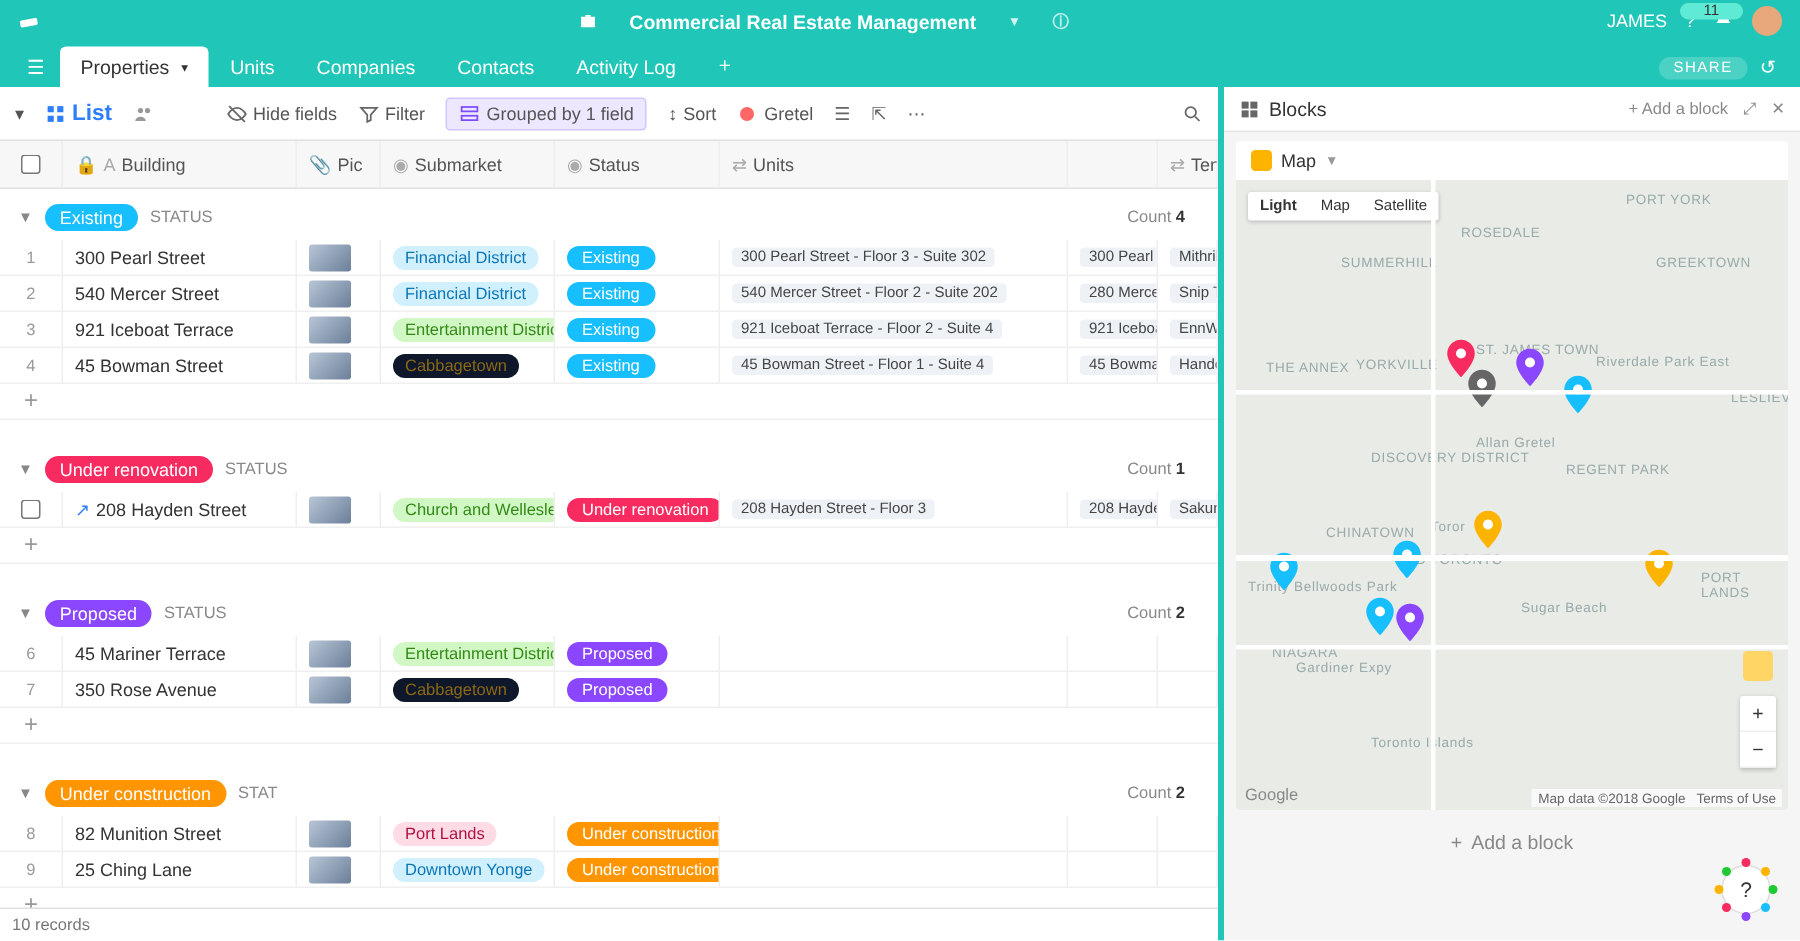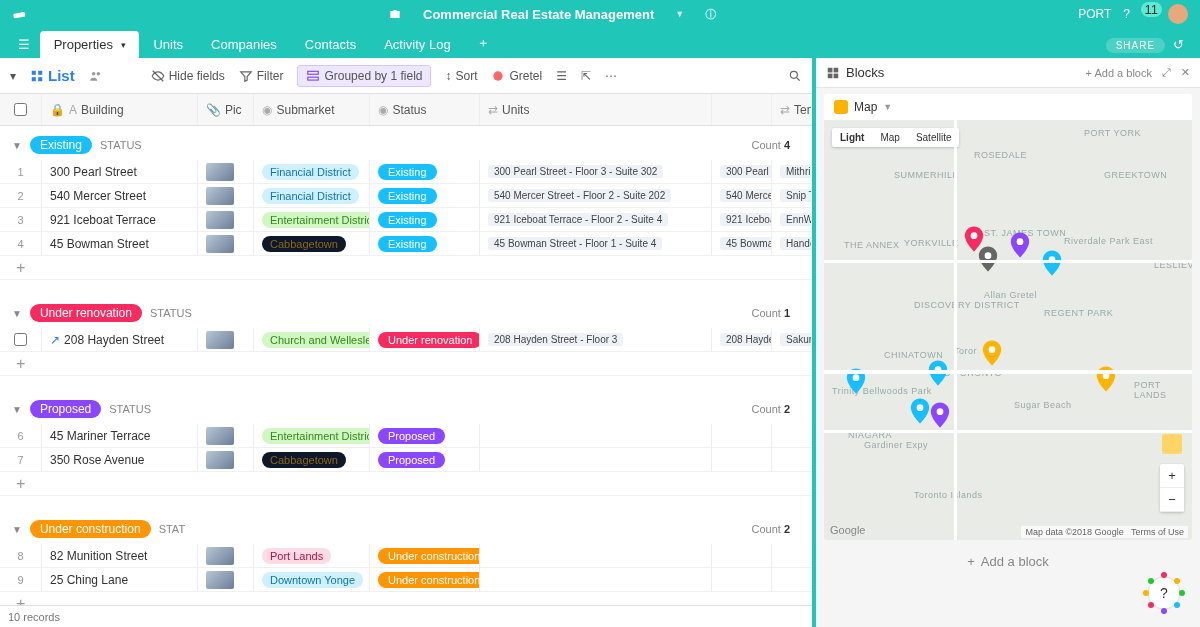--- a/index.html
+++ b/index.html
@@ -1,21 +1,21 @@
 <!DOCTYPE html>
 <html><head>
 <meta charset="utf-8">
 <style>
 * { margin: 0; padding: 0; box-sizing: border-box; font-family: -apple-system, BlinkMacSystemFont, "Segoe UI", Helvetica, Arial, sans-serif; }
 body { width: 1200px; height: 627px; overflow: hidden; background: #fff; font-size: 13px; color: #333; }
 .topbar { height: 28px; background: #20c6b7; display: flex; align-items: center; padding: 0 12px; color: #fff; }
 .topbar .brand { display: flex; align-items: center; gap: 6px; }
 .topbar .title-wrap { flex: 1; display: flex; justify-content: center; align-items: center; gap: 21px; font-weight: 600; }
 .topbar .right { display: flex; align-items: center; gap: 12px; font-size: 12px; }
-.badge-count { background: #5eead4; color: #333; border-radius: 8px; font-size: 13px; padding: 0 4px; position: absolute; top: -4px; right: -6px; }
+.badge-count { background: #5eead4; color: #333; border-radius: 8px; font-size: 10px; padding: 0 16px; position: absolute; top: -4px; right: -6px; }
 .bell-wrap { position: relative; }
 .avatar { width: 20px; height: 20px; border-radius: 50%; background: #e8a87c; }
 
 .tabbar { height: 30px; background: #20c6b7; display: flex; align-items: flex-end; padding: 0 10px; gap: 2px; }
 .menu-toggle { color: #fff; padding: 0 8px 6px; cursor: pointer; }
 .tab { padding: 6px 14px; color: #fff; font-size: 13px; cursor: pointer; border-radius: 4px 4px 0 0; display: flex; align-items: center; gap: 4px; }
 .tab.active { background: #fff; color: #333; font-weight: 500; }
 .tab-add { color: #fff; padding: 6px 10px; cursor: pointer; }
 .tabbar .share { margin-left: auto; background: rgba(255,255,255,0.2); color: #fff; padding: 2px 10px; border-radius: 10px; font-size: 10px; letter-spacing: 1px; margin-bottom: 5px; cursor: pointer; }
 .tabbar .undo { color: #fff; margin: 0 6px 6px; cursor: pointer; }
@@ -98,21 +98,21 @@
   </div>
   <div class="title-wrap">
     <svg class="icon" viewBox="0 0 24 24" fill="#fff">
         <path d="M4 7h16v12H4z M9 7V5h6v2"></path>
       </svg>
     <span>Commercial Real Estate Management</span>
     <span style="font-size:9px;opacity:0.8">▼</span>
     <span style="opacity:0.7;font-size:11px">ⓘ</span>
   </div>
   <div class="right">
-    <span>PORT</span>
+    <span>JAMES</span>
     <span>?</span>
     <span class="bell-wrap">
       <svg class="icon" viewBox="0 0 24 24" fill="#fff">
           <path d="M12 2a6 6 0 016 6v5l2 3H4l2-3V8a6 6 0 016-6z"></path>
         </svg>
       <span class="badge-count">11</span>
     </span>
     <div class="avatar"></div>
   </div>
 </div>
@@ -264,21 +264,21 @@
       <div class="col c-sub">
             <span class="tag tag-findist">Financial District</span>
           </div>
       <div class="col c-status">
             <span class="pill pill-existing" style="font-size:11px">Existing</span>
           </div>
       <div class="col c-units">
             <span class="unit-chip">540 Mercer Street - Floor 2 - Suite 202</span>
           </div>
       <div class="col c-units2">
-            <span class="unit-chip">540 Merce</span>
+            <span class="unit-chip">280 Merce</span>
           </div>
       <div class="col c-tenants">
             <span class="unit-chip">Snip Tease   Press</span>
           </div>
         </div>
         <div class="row">
       <div class="col c-check">3</div>
       <div class="col c-building">921 Iceboat Terrace</div>
       <div class="col c-pic">
             <div class="thumb"></div>

